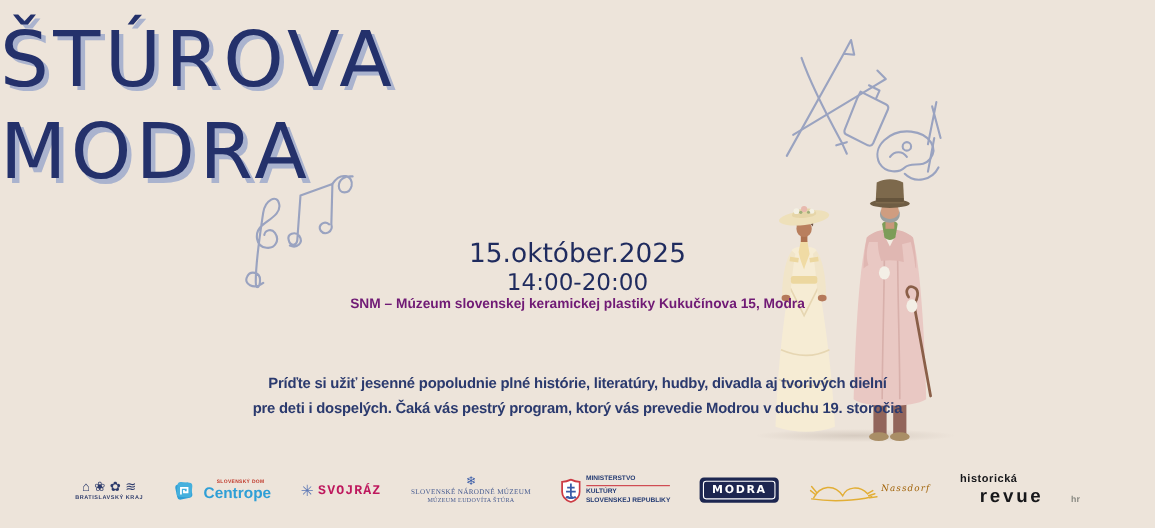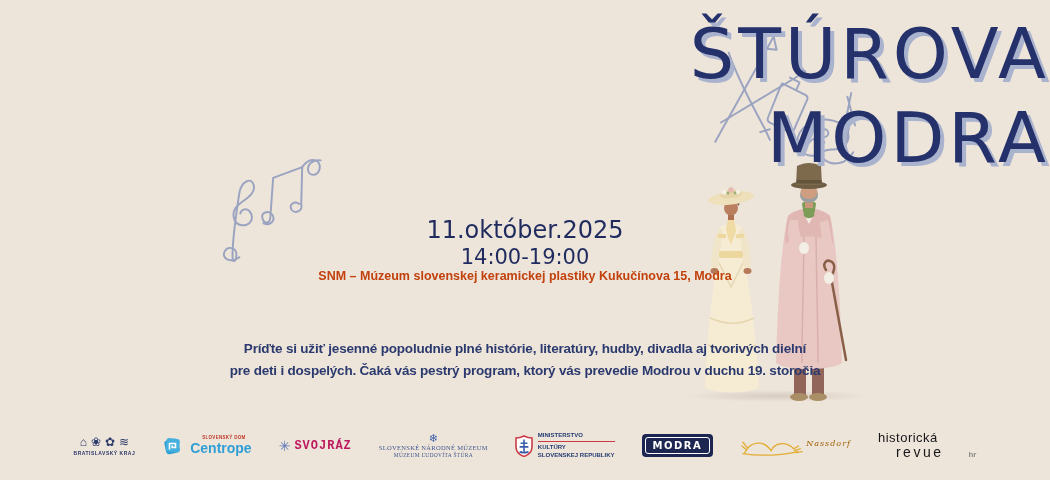--- a/index.html
+++ b/index.html
@@ -1,30 +1,30 @@
 <!DOCTYPE html>
 <html><head>
 <meta charset="utf-8">
 <style>
   html,body{margin:0;padding:0;background:#ede4da;}
   .poster{position:relative;width:1050px;height:480px;background:#ede4da;overflow:hidden;
           font-family:"Liberation Sans",sans-serif;color:#24316b;}
 
   
-  .title{position:absolute;top:12px;left:0;right:0;text-align:right;
+  .title{position:absolute;top:12px;left:0;right:0;text-align:left;
          font-family:"DejaVu Sans",sans-serif;font-size:70px;line-height:84px;
          letter-spacing:4px;color:#24316b;text-shadow:4px 4px 0 #aab3ce;font-weight:normal;}
 
   
   .date{position:absolute;top:216px;left:0;right:0;text-align:center;
         font-family:"DejaVu Sans",sans-serif;font-size:24px;color:#1f2b5e;}
   .time{position:absolute;top:245px;left:0;right:0;text-align:center;
         font-family:"DejaVu Sans",sans-serif;font-size:21px;color:#1f2b5e;}
   .venue{position:absolute;top:269px;left:0;right:0;text-align:center;
-         font-size:12.5px;font-weight:bold;color:#c2410c;}
+         font-size:12.5px;font-weight:bold;color:#701a75;}
 
   
   .desc{position:absolute;top:318px;left:0;right:0;text-align:center;
         font-size:13.5px;font-weight:bold;line-height:21.5px;letter-spacing:-0.2px;color:#2b3a6e;margin-top:20px;}
 
   .entry{position:absolute;top:396px;left:0;right:0;text-align:center;
          font-size:15px;font-weight:bold;color:#24316b;}
 
   
   .doodle-music{position:absolute;left:208px;top:112px;width:140px;height:150px;}
@@ -68,23 +68,23 @@
 
   .modra-outer{background:#1d2650;border-radius:4px;padding:3px;}
   .modra-inner{border:1.5px solid #fff;border-radius:3px;padding:2px 7px;color:#fff;
                font-family:"DejaVu Sans",sans-serif;font-size:10px;font-weight:bold;letter-spacing:1.5px;}
 
   .nassdorf{flex-direction:row;color:#a16207;}
   .nassdorf-name{font-family:"DejaVu Serif",serif;font-style:italic;font-size:8px;
                  letter-spacing:1px;margin-top:-4px;}
 
   .revue{flex-direction:column;align-items:flex-start;color:#17171a;line-height:1.05;}
-  .revue-l1{font-size:13px;font-weight:normal;letter-spacing:.5px;}
+  .revue-l1{font-size:10px;font-weight:bold;letter-spacing:.5px;}
   .revue-row{display:flex;gap:5px;align-items:baseline;}
-  .revue-l2{font-size:14px;font-weight:normal;letter-spacing:2.5px;margin-left:18px;}
+  .revue-l2{font-size:17px;font-weight:bold;letter-spacing:2.5px;margin-left:18px;}
   .revue-hr{font-size:8px;color:#8b8b84;font-weight:bold;margin-left:20px;}
 </style>
 </head>
 <body>
 
 <div class="poster">
 
   <svg class="doodle-music doodle" viewBox="0 0 140 155">
     <path d="M30,150 c-9,7 -19,1 -15,-6 c3,-6 12,-4 12,3 c0,7 -4,11 -4,2 c0,-20 4,-45 7,-65 c2,-12 13,-18 15,-8 c2,9 -9,14 -16,20 c-8,7 -6,20 4,21 c8,1 13,-7 8,-14 c-3,-4 -9,-3 -10,2"></path>
     <path d="M55,115 c7,3 13,-3 9,-9 c-4,-5 -12,-2 -10,4 c1,5 7,6 8,0 l3,-42 l30,-11 l-1,38 c2,7 -6,11 -10,6 c-3,-5 3,-10 8,-6"></path>
@@ -152,22 +152,22 @@
     <ellipse cx="49" cy="25" rx="18" ry="4" fill="#6f5d44"></ellipse>
     <path d="M36,25 L37,6 C45,2 53,2 61,6 L62,25 Z" fill="#7d694c"></path>
     <rect x="36.5" y="20" width="25" height="3.5" fill="#65543c"></rect>
   </svg>
 
   <div class="title">
     <div>ŠTÚROVA</div>
     <div>MODRA</div>
   </div>
 
-  <div class="date">11.október.2025</div>
-  <div class="time">14:00-19:00</div>
+  <div class="date">15.október.2025</div>
+  <div class="time">14:00-20:00</div>
   <div class="venue">SNM – Múzeum slovenskej keramickej plastiky Kukučínova 15, Modra</div>
 
   <div class="desc">
     <div>Príďte si užiť jesenné popoludnie plné histórie, literatúry, hudby, divadla aj tvorivých dielní</div>
     <div>pre deti i dospelých. Čaká vás pestrý program, ktorý vás prevedie Modrou v duchu 19. storočia</div>
   </div>
 
 
   <div class="logos">
 

